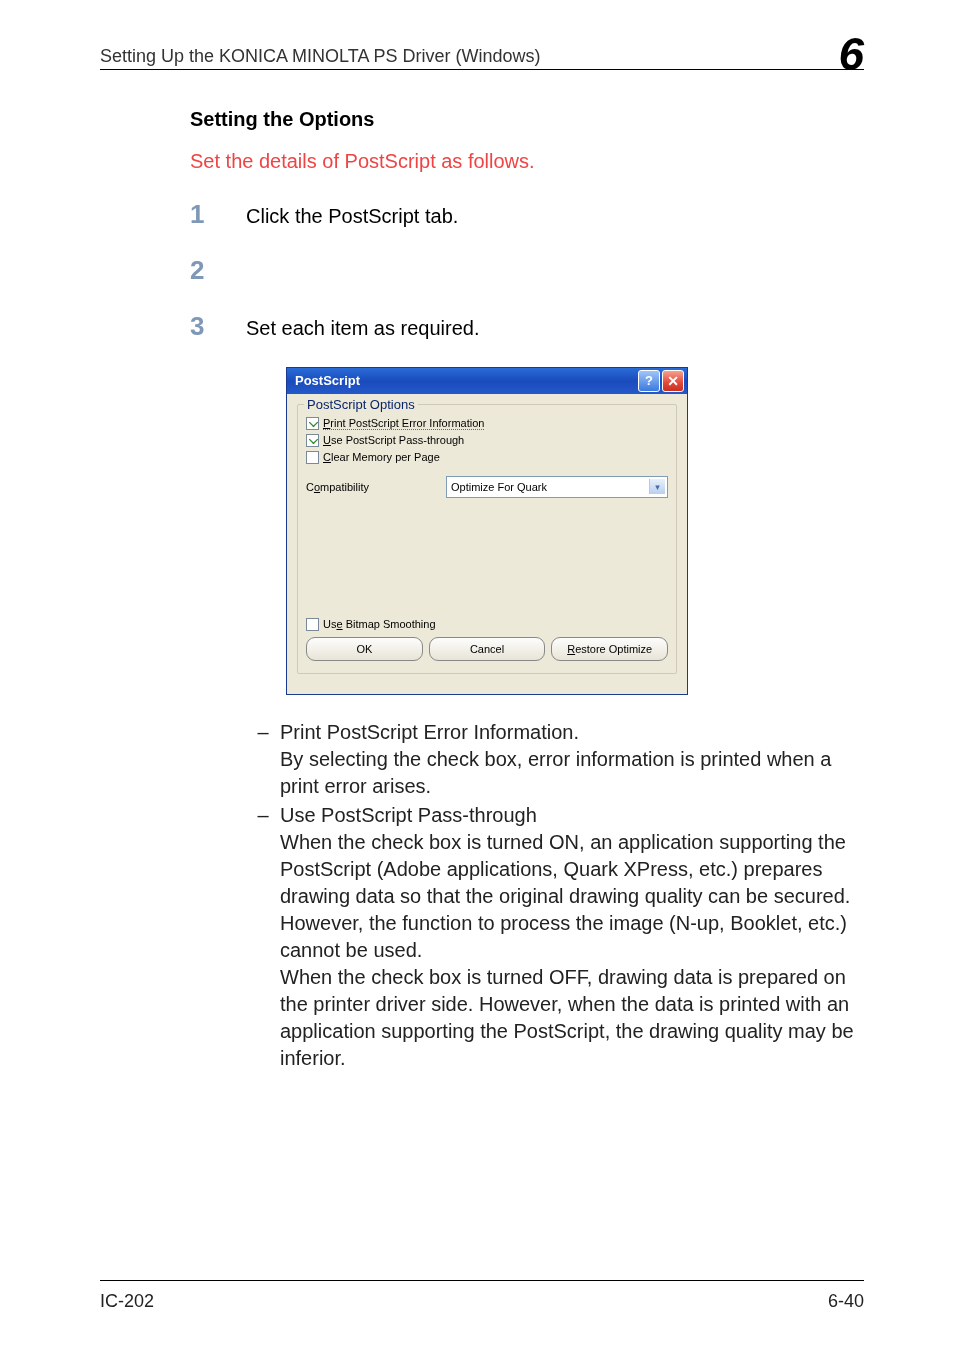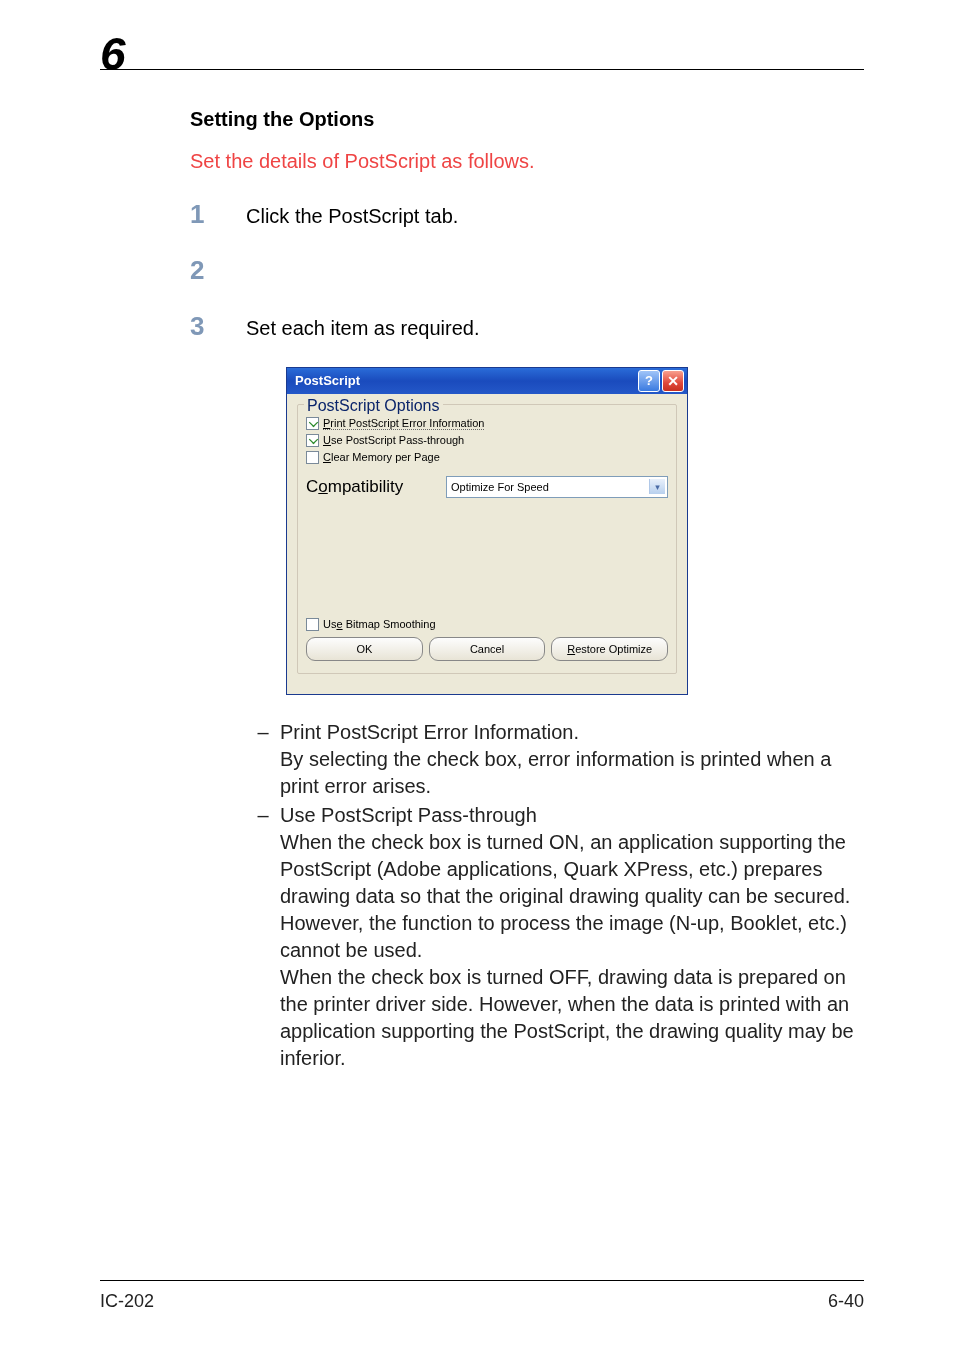--- a/index.html
+++ b/index.html
@@ -130,21 +130,21 @@
       margin-bottom: 10px;
       position: relative;
     }
     .groupbox-title {
       position: absolute;
       top: -8px;
       left: 6px;
       background: #ece9d8;
       padding: 0 3px;
       color: #0a246a;
-      font-size: 16px;
+      font-size: 13px;
     }
     .chk-row {
       display: flex;
       align-items: center;
       margin: 4px 0;
       font-size: 11px;
     }
     .chk {
       width: 13px;
       height: 13px;
@@ -169,21 +169,21 @@
       font-size: 11px;
     }
     .dotted { border-bottom: 1px dotted #666; display:inline-block; line-height:1.1;}
     .underline-key { text-decoration: underline; }
     .compat-row {
       display: flex;
       align-items: center;
       margin-top: 12px;
       margin-bottom: 120px;
     }
-    .compat-label { width: 140px; font-size: 17px; }
+    .compat-label { width: 140px; font-size: 11px; }
     .compat-select {
       flex: 1;
       border: 1px solid #7f9db9;
       background: #fff;
       height: 20px;
       display: flex;
       align-items: center;
       padding: 0 2px 0 4px;
       justify-content: space-between;
     }
@@ -237,20 +237,21 @@
       display: flex;
       justify-content: space-between;
       gap: 29px;
     }
   </style>
 </head>
 <body>
 
 <div class="page">
   <div class="header-line">
+    <div class="header-title">Setting Up the KONICA MINOLTA PS Driver (Windows)</div>
     <div class="header-num">6</div>
   </div>
 
   <div class="content">
     <div class="section-heading">Setting the Options</div>
     <div class="plain">Set the details of PostScript as follows.</div>
 
     <div class="step">
       <div class="step-num">1</div>
       <div class="step-text">Click the PostScript tab.</div>
@@ -285,21 +286,21 @@
               <span class="chk-label"><span class="underline-key">U</span><span>se PostScript Pass-through</span></span>
             </div>
             <div class="chk-row">
               <span class="chk"></span>
               <span class="chk-label"><span class="underline-key">C</span><span>lear Memory per Page</span></span>
             </div>
 
             <div class="compat-row">
               <div class="compat-label"><span>C</span><span class="underline-key">o</span><span>mpatibility</span></div>
               <div class="compat-select">
-                <span>Optimize For Speed</span>
+                <span>Optimize For Quark</span>
                 <span class="compat-select-arrow">▾</span>
               </div>
             </div>
 
             <div class="chk-row">
               <span class="chk"></span>
               <span class="chk-label"><span>Us</span><span class="underline-key">e</span><span> Bitmap Smoothing</span></span>
             </div>
 
             <div class="dialog-footer-row" style="margin-top:6px;">

